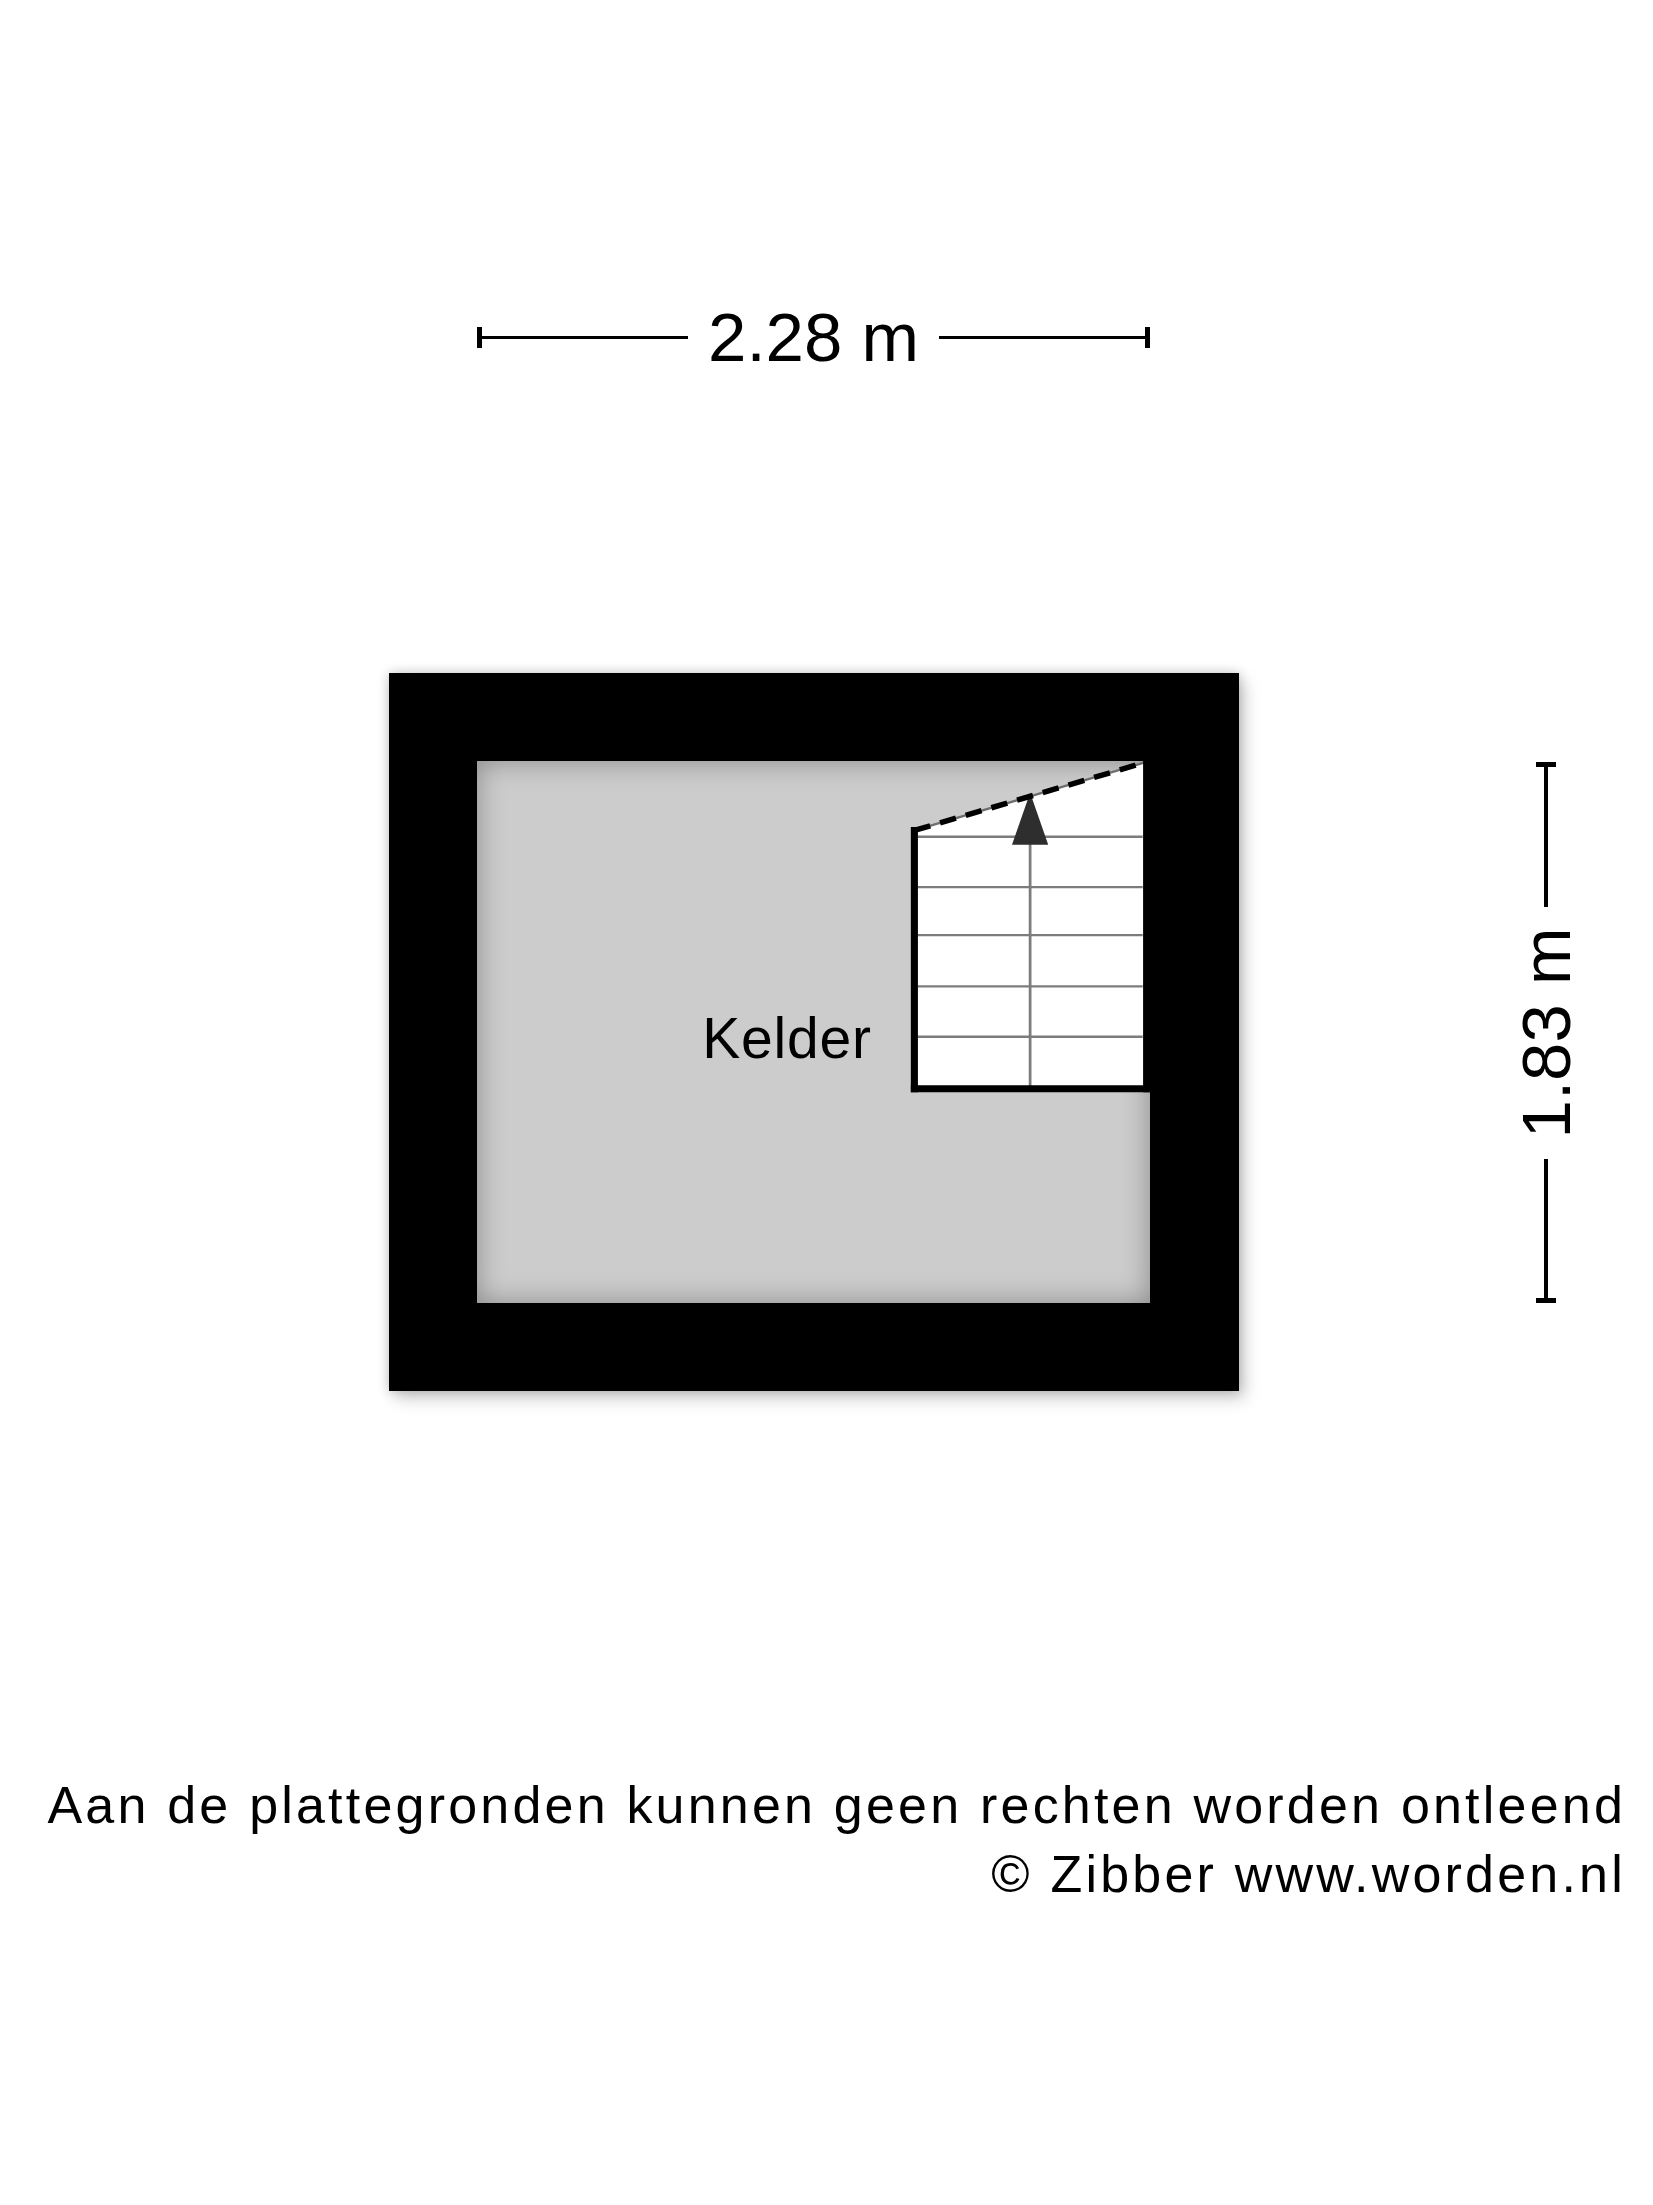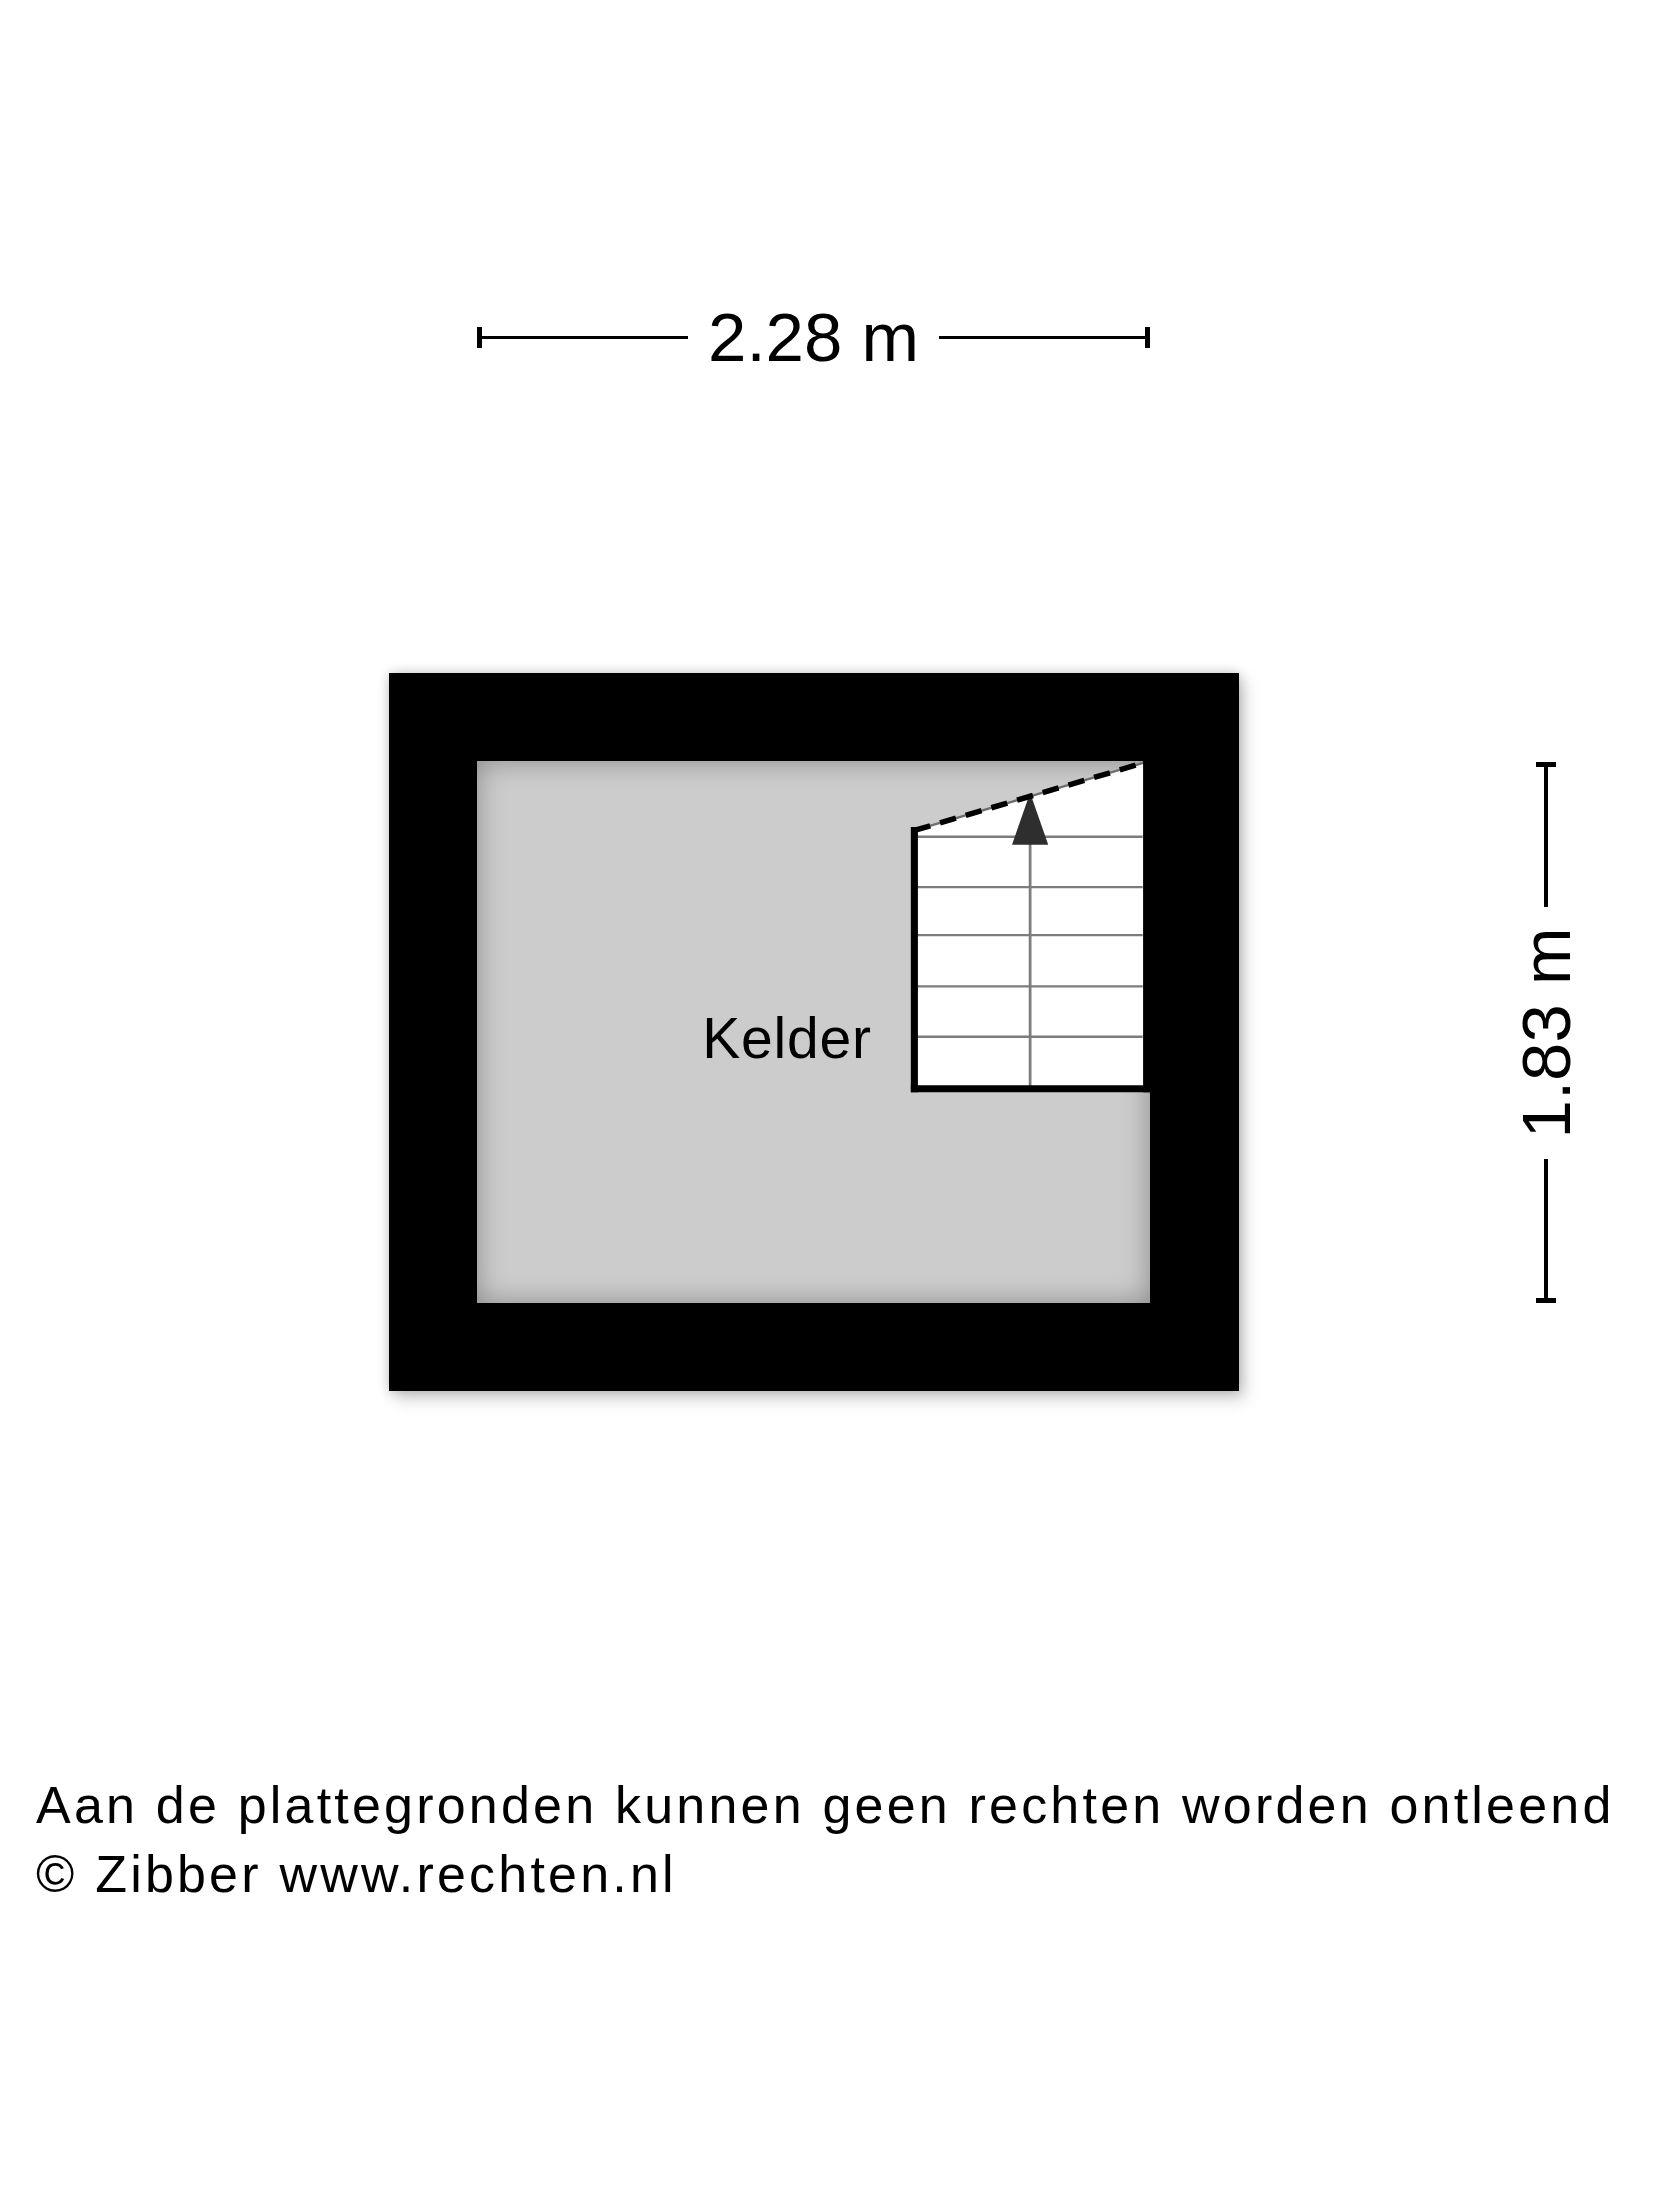--- a/index.html
+++ b/index.html
@@ -118,21 +118,21 @@
     width: 850px;
     height: 718px;
   }
 
   
   .footer {
     position: absolute;
     left: 0;
     top: 1771px;
     width: 1590px;
-    text-align: left;
+    text-align: right;
     font-size: 52px;
     letter-spacing: 3.2px;
     line-height: 69px;
     color: #000;
     white-space: nowrap;
   }
 </style>
 </head>
 <body>
 
@@ -180,17 +180,17 @@
       <line x1="667" y1="200" x2="962" y2="113" stroke-width="7" stroke-dasharray="21 13" stroke="#000000"></line>
 
       <line x1="667" y1="200" x2="667" y2="528" stroke-width="9" stroke-linecap="square" stroke="#000000"></line>
       <line x1="962" y1="113" x2="962" y2="528" stroke-width="9" stroke-linecap="square" stroke="#000000"></line>
       <line x1="667" y1="528" x2="962" y2="528" stroke-width="9" stroke-linecap="square" stroke="#000000"></line>
     </svg>
   </div>
 
   <div class="footer">
     <div>Aan de plattegronden kunnen geen rechten worden ontleend</div>
-    <div>© Zibber www.rechten.nl</div>
+    <div>© Zibber www.worden.nl</div>
   </div>
 
 </div>
 
 
 </body></html>

